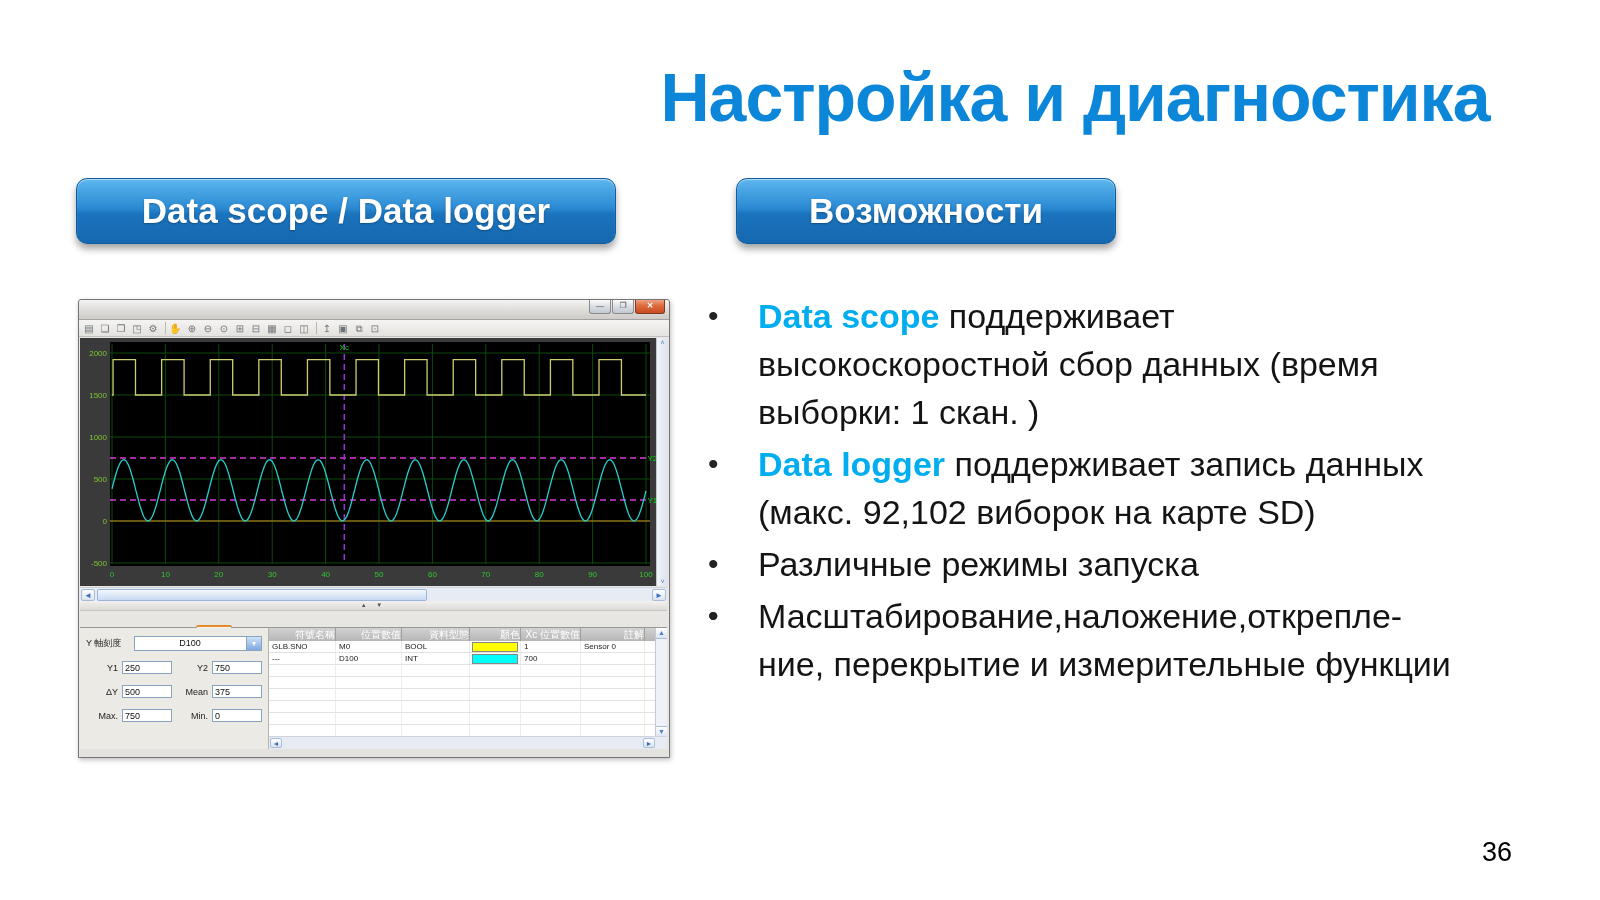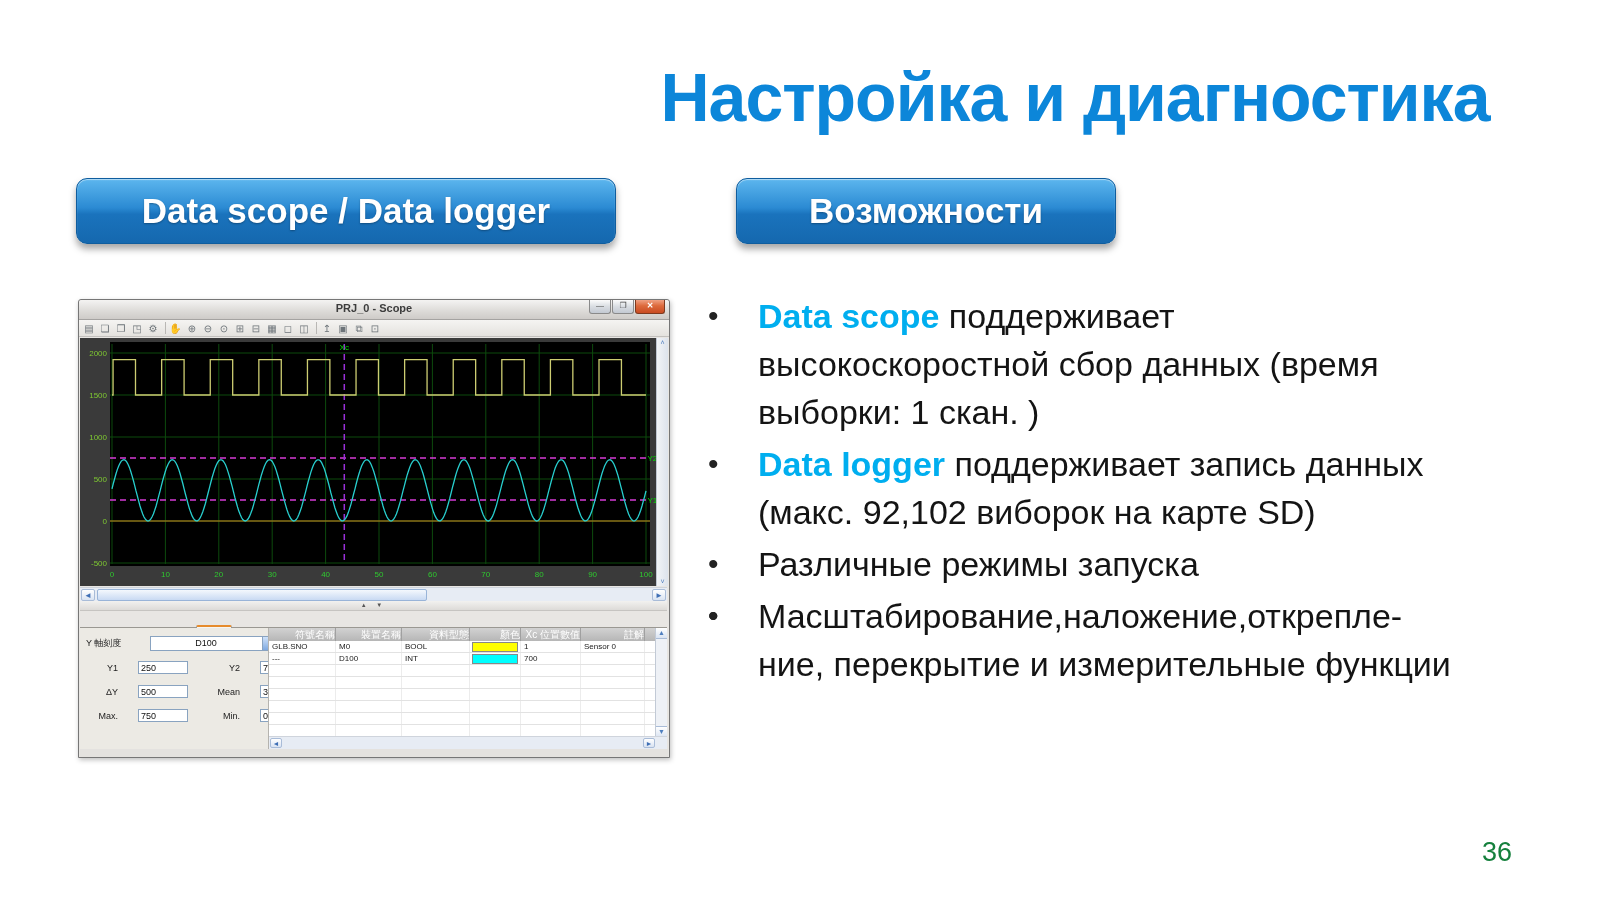--- a/index.html
+++ b/index.html
@@ -27,21 +27,21 @@
   .bullets{
     position:absolute;left:698px;top:292px;width:762px;list-style:none;margin:0;padding:0;
     font-size:34px;color:#141414;line-height:48px;
   }
   .bullets li{position:relative;padding-left:60px;margin-bottom:4px;}
   .bullets li .bullet-dot{
     position:absolute;left:10px;top:0;color:#222;font-size:30px;
   }
   .lead{color:#00aeef;font-weight:bold;}
   .page-number{
-    position:absolute;right:88px;bottom:32px;font-size:27px;color:#15803d;
+    position:absolute;right:88px;bottom:32px;font-size:27px;color:#000000;
   }
   
   .app-window{
     position:absolute;left:78px;top:299px;width:590px;height:457px;
     background:#e8e6e3;border:1px solid #767676;border-radius:3px 3px 0 0;
     box-shadow:1px 2px 5px rgba(0,0,0,.25);font-family:"Liberation Sans",sans-serif;
   }
   .titlebar{
     position:absolute;left:0;top:0;width:100%;height:19px;
     background:linear-gradient(#f4f3f2,#dcdad7 60%,#cecbc8);
@@ -112,21 +112,21 @@
     border:1px solid #9a9892;border-bottom:none;border-radius:2px 2px 0 0;vertical-align:bottom;
   }
   .tab.active{
     background:#f7f5f1;height:17px;margin-top:1px;border-top:2px solid #e68b2c;line-height:14px;
   }
   .panel{
     position:absolute;left:1px;top:328px;width:587px;height:121px;
     background:#eceae4;display:flex;
   }
   .mform{position:relative;width:188px;height:100%;font-size:9px;color:#222;}
-  .mrow{position:absolute;left:0;display:flex;align-items:center;gap:16px;}
+  .mrow{position:absolute;left:0;display:flex;align-items:center;}
   .mlabel{display:inline-block;text-align:right;padding-right:4px;}
   .minput{
     width:50px;height:13px;border:1px solid #89a3c0;background:#fff;font-size:9px;
     font-family:"Liberation Sans",sans-serif;padding:0 2px;box-sizing:border-box;color:#111;
   }
   .combo{
     position:relative;width:128px;height:15px;border:1px solid #89a3c0;background:#fff;box-sizing:border-box;
   }
   .combo-value{position:absolute;left:0;right:16px;top:1px;text-align:center;font-size:9px;color:#111;}
   .combo-btn{
@@ -178,21 +178,20 @@
   <li><span class="bullet-dot">•</span><span class="lead">Data logger</span><span> поддерживает запись данных (макс. 92,102 виборок на карте SD)</span></li>
   <li><span class="bullet-dot">•</span><span>Различные режимы запуска</span></li>
   <li><span class="bullet-dot">•</span></li>
   <li><span class="bullet-dot">•</span><span>Масштабирование,наложение,открепле-ние, перекрытие и измерительные функции</span></li>
 </ul>
 
 <div class="page-number">36</div>
 
 <div class="app-window">
   <div class="titlebar">
-    <div class="titlebar-text">PRJ_0 - Scope</div>
     <div class="win-controls">
       <div class="win-btn">—</div>
       <div class="win-btn">❐</div>
       <div class="win-btn close">✕</div>
     </div>
   </div>
 
   <div class="toolbar" id="toolbar">
       <span class="tb-icon">▤</span>
       <span class="tb-icon">❏</span>
@@ -304,21 +303,21 @@
         <span class="mlabel" style="width:38px;">Max.</span>
         <input class="minput" readonly="" value="750" style="">
         <span class="mlabel" style="width:36px;">Min.</span>
         <input class="minput" readonly="" value="0" style="">
       </div>
     </div>
 
     <div class="gridtable">
       <div class="gt-head" id="gt-head">
           <div class="gt-th" style="width: 67px;">符號名稱</div>
-          <div class="gt-th" style="width: 66px;">裝置名稱</div>
+          <div class="gt-th" style="width: 66px;">位置數值</div>
           <div class="gt-th" style="width: 68px;">資料型態</div>
           <div class="gt-th" style="width: 51px;">顏色</div>
           <div class="gt-th" style="width: 60px;">Xc 位置數值</div>
           <div class="gt-th" style="width: 64px;">註解</div>
         </div>
       <div id="gt-body">
           <div class="gt-row">
             <div class="gt-td" style="width: 67px;">GLB.SNO</div>
             <div class="gt-td" style="width: 66px;">M0</div>
             <div class="gt-td" style="width: 68px;">BOOL</div>

